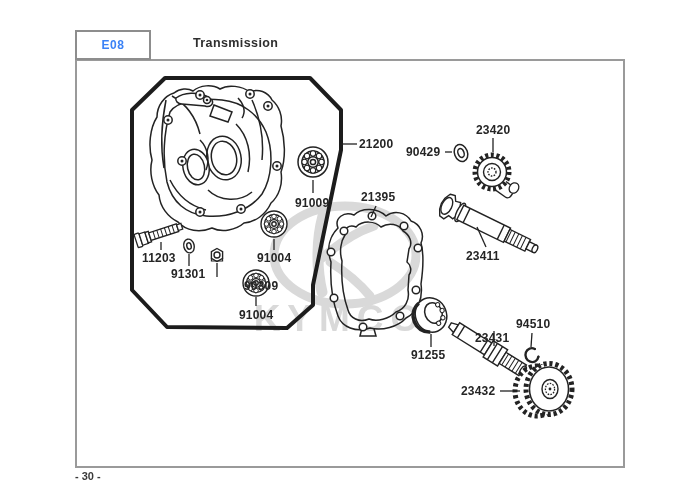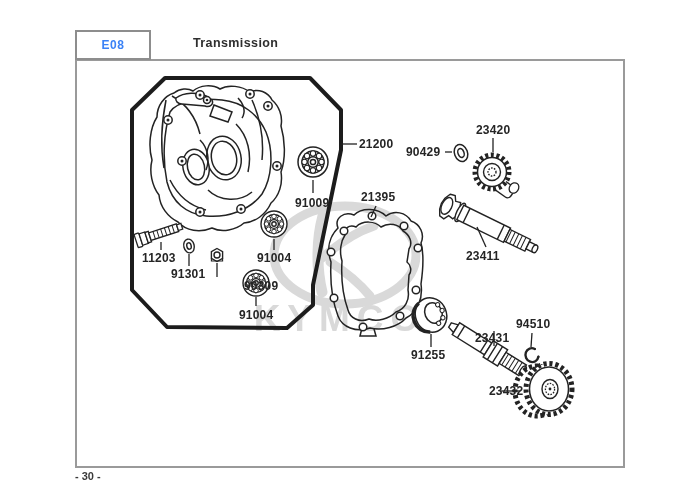--- a/index.html
+++ b/index.html
@@ -299,16 +299,16 @@
   <div class="part-label" style="left:406px;top:145px;">90429</div>
   <div class="part-label" style="left:466px;top:249px;">23411</div>
   <div class="part-label" style="left:142px;top:251px;">11203</div>
   <div class="part-label" style="left:171px;top:267px;">91301</div>
   <div class="part-label" style="left:199px;top:279px;margin-left:45px;">90309</div>
   <div class="part-label" style="left:257px;top:251px;">91004</div>
   <div class="part-label" style="left:239px;top:308px;">91004</div>
   <div class="part-label" style="left:411px;top:348px;">91255</div>
   <div class="part-label" style="left:475px;top:331px;">23431</div>
   <div class="part-label" style="left:516px;top:317px;">94510</div>
-  <div class="part-label" style="left:461px;top:384px;margin-left:28px;">23432</div>
+  <div class="part-label" style="left:461px;top:384px;">23432</div>
 
   <div class="page-number">- 30 -</div>
 </div>
 
 </body></html>

